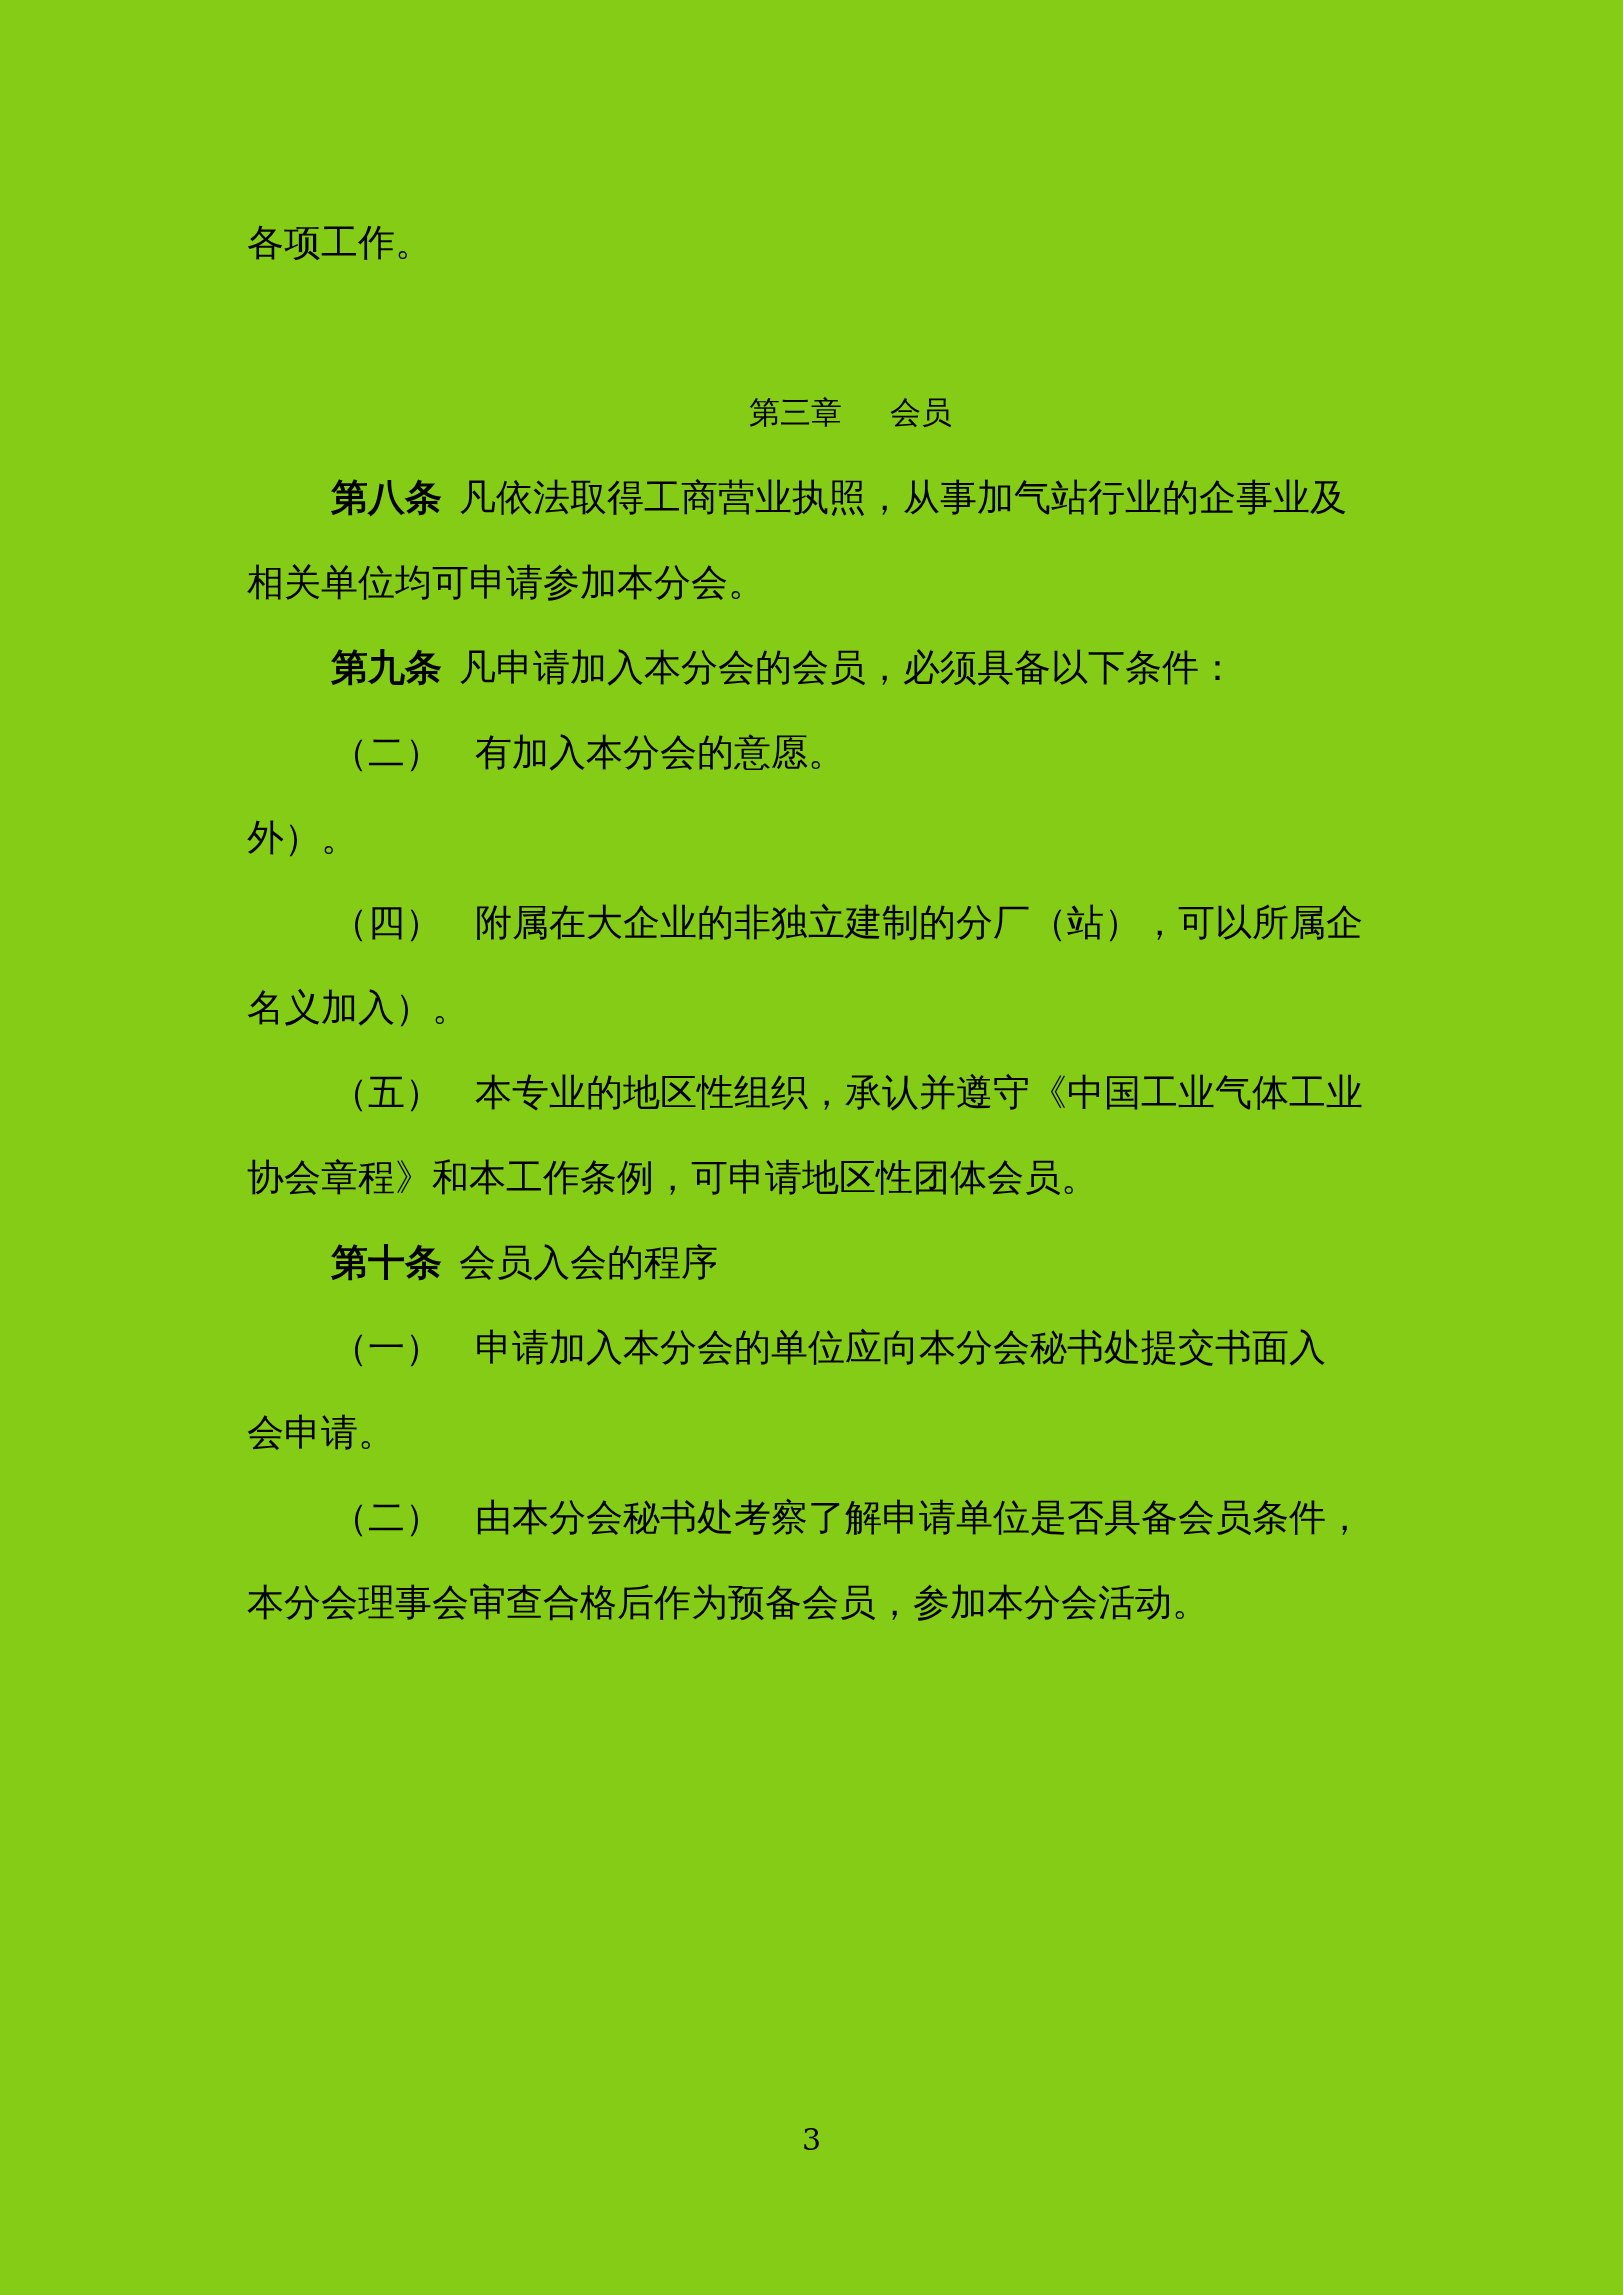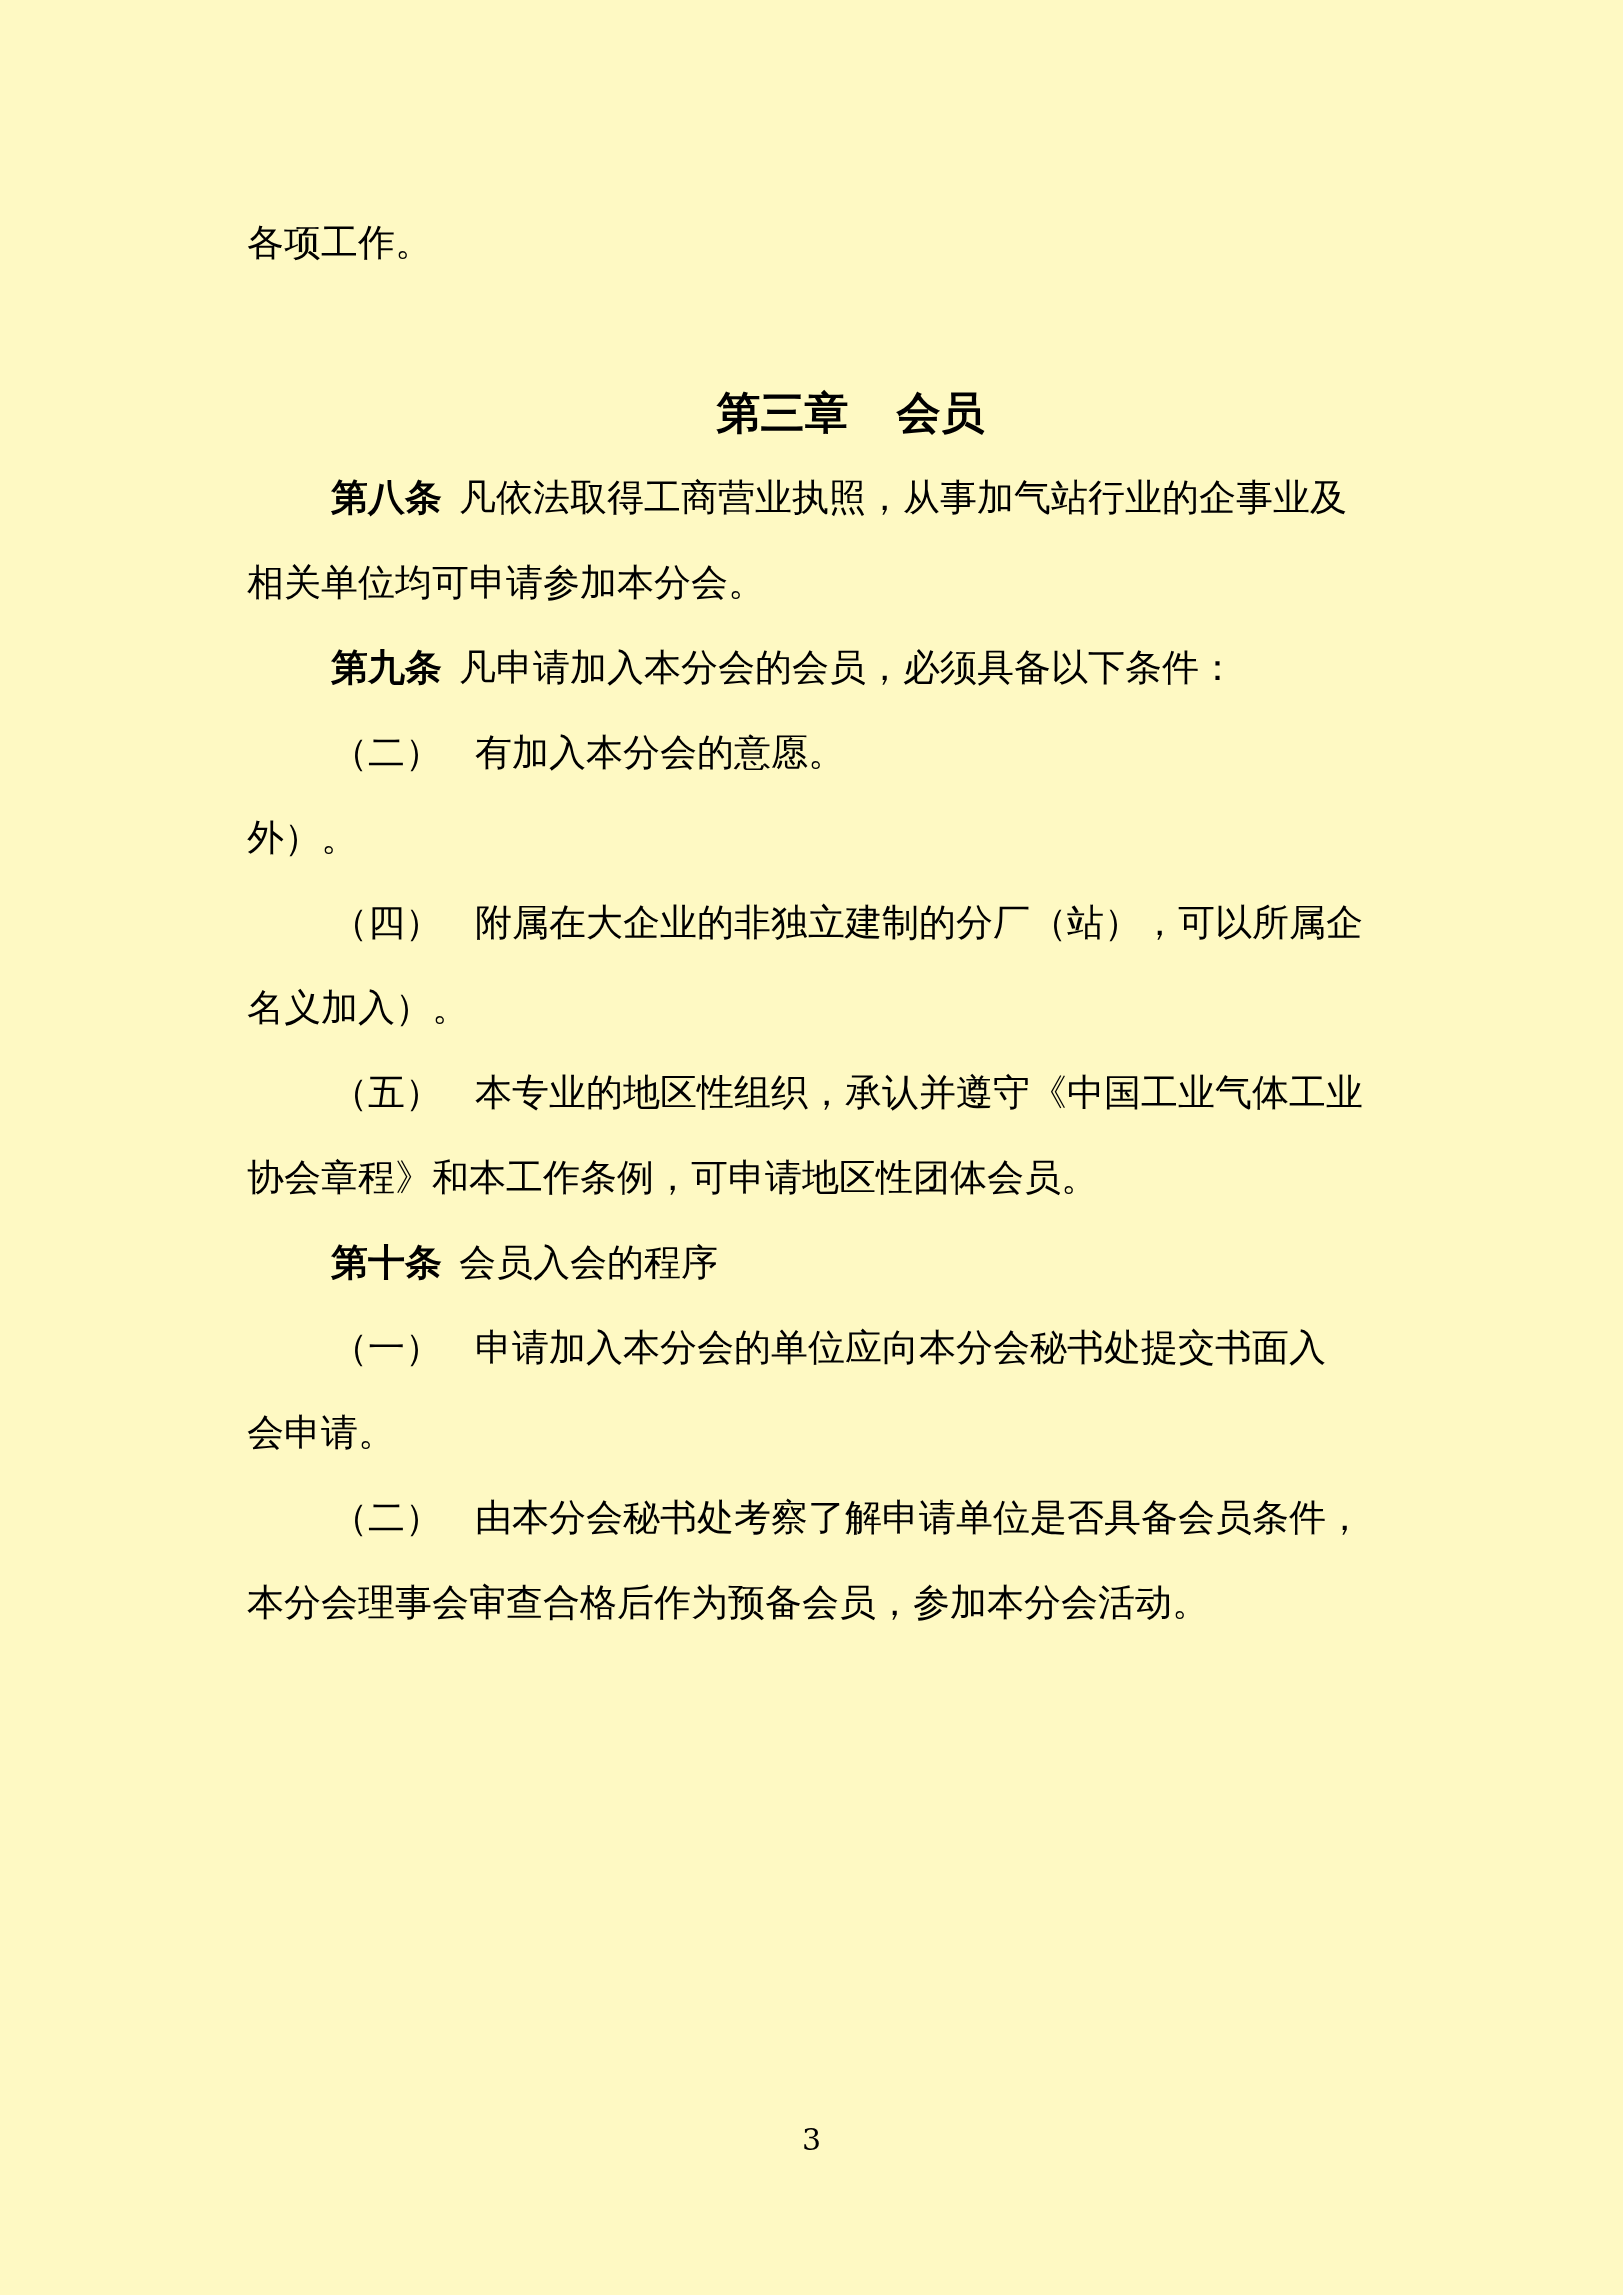--- a/index.html
+++ b/index.html
@@ -10,43 +10,43 @@
     width: 1623px;
     height: 2295px;
     background: #ffffff;
     position: relative;
     font-family: "DejaVu Serif", "Liberation Serif", serif;
     color: #000000;
   }
   .page {
     position: absolute;
     inset: 0;
-    background: #fef9c3;
+    background: #84cc16;
     overflow: hidden;
   }
   .text-block {
     position: absolute;
     left: 247px;
     top: 200px;
     width: 1139px;
   }
   .line {
     height: 85px;
     line-height: 85px;
     font-size: 37px;
     color: #000000;
     white-space: nowrap;
   }
   .line.ind2 {
     padding-left: 84px;
   }
   .line.heading {
     text-align: center;
-    font-weight: bold;
-    font-size: 44px;
+    font-weight: normal;
+    font-size: 31px;
     padding-left: 68px;
     white-space: nowrap;
   }
   .bold-term {
     font-weight: bold;
   }
   .gap-bold {
     display: inline-block;
     width: 17px;
   }

